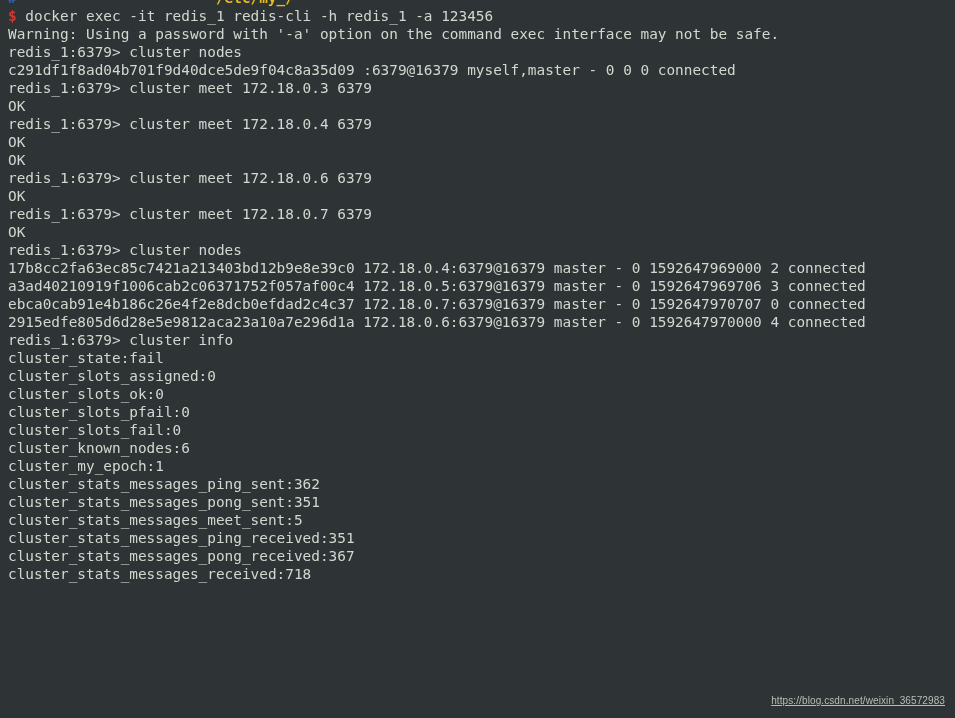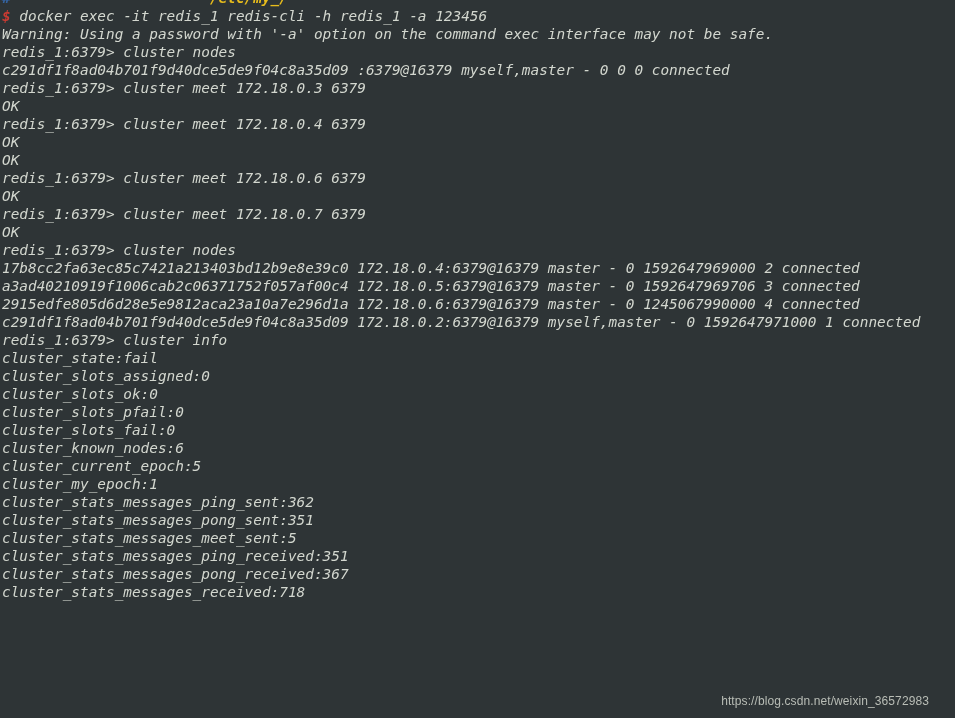--- a/index.html
+++ b/index.html
@@ -23,44 +23,44 @@
     position: absolute;
     left: 0;
     top: -11px;
     width: 955px;
     padding: 0;
   }
   .line {
     white-space: pre;
     height: 18px;
     line-height: 18px;
-    padding-left: 2px;
+    padding-left: 8px;
     letter-spacing: 0px;
-    font-style: italic;
   }
   .fg-default { color: #d3d7cf; }
   .fg-red     { color: #cc3b32; font-weight: bold; }
   .fg-yellow  { color: #e8bd1c; font-weight: bold; }
   .fg-blue    { color: #3465a4; font-weight: bold; }
   .cursor {
     display: inline-block;
     width: 8.65px;
     height: 15px;
     vertical-align: -3px;
     background: #d3d7cf;
   }
   #watermark {
     position: absolute;
-    right: 26px;
+    right: 10px;
     bottom: 8px;
     font-family: "Liberation Sans", sans-serif;
-    font-size: 12px;
+    font-size: 10px;
     color: #b9bdb6;
     letter-spacing: 0.1px;
     white-space: pre;
+    text-decoration: underline;
   }
   #bottom-edge {
     position: absolute;
     left: 0;
     bottom: 0;
     width: 955px;
     height: 3px;
     background: #2e3436;
   }
 </style>
@@ -85,31 +85,30 @@
     <div class="line fg-default">OK</div>
     <div class="line fg-default">OK</div>
     <div class="line fg-default">redis_1:6379&gt; cluster meet 172.18.0.6 6379</div>
     <div class="line fg-default">OK</div>
     <div class="line fg-default">redis_1:6379&gt; cluster meet 172.18.0.7 6379</div>
     <div class="line fg-default">OK</div>
 
     <div class="line fg-default">redis_1:6379&gt; cluster nodes</div>
     <div class="line fg-default">17b8cc2fa63ec85c7421a213403bd12b9e8e39c0 172.18.0.4:6379@16379 master - 0 1592647969000 2 connected</div>
     <div class="line fg-default">a3ad40210919f1006cab2c06371752f057af00c4 172.18.0.5:6379@16379 master - 0 1592647969706 3 connected</div>
-    <div class="line fg-default">2915edfe805d6d28e5e9812aca23a10a7e296d1a 172.18.0.6:6379@16379 master - 0 1245067990000 4 connected</div>
-    <div class="line fg-default">c291df1f8ad04b701f9d40dce5de9f04c8a35d09 172.18.0.2:6379@16379 myself,master - 0 1592647971000 1 connected</div>
+    <div class="line fg-default">ebca0cab91e4b186c26e4f2e8dcb0efdad2c4c37 172.18.0.7:6379@16379 master - 0 1592647970707 0 connected</div>
+    <div class="line fg-default">2915edfe805d6d28e5e9812aca23a10a7e296d1a 172.18.0.6:6379@16379 master - 0 1592647970000 4 connected</div>
 
     <div class="line fg-default">redis_1:6379&gt; cluster info</div>
     <div class="line fg-default">cluster_state:fail</div>
     <div class="line fg-default">cluster_slots_assigned:0</div>
     <div class="line fg-default">cluster_slots_ok:0</div>
     <div class="line fg-default">cluster_slots_pfail:0</div>
     <div class="line fg-default">cluster_slots_fail:0</div>
     <div class="line fg-default">cluster_known_nodes:6</div>
-    <div class="line fg-default">cluster_current_epoch:5</div>
     <div class="line fg-default">cluster_my_epoch:1</div>
     <div class="line fg-default">cluster_stats_messages_ping_sent:362</div>
     <div class="line fg-default">cluster_stats_messages_pong_sent:351</div>
     <div class="line fg-default">cluster_stats_messages_meet_sent:5</div>
     <div class="line fg-default">cluster_stats_messages_ping_received:351</div>
     <div class="line fg-default">cluster_stats_messages_pong_received:367</div>
     <div class="line fg-default">cluster_stats_messages_received:718</div>
 
 
   </div>

